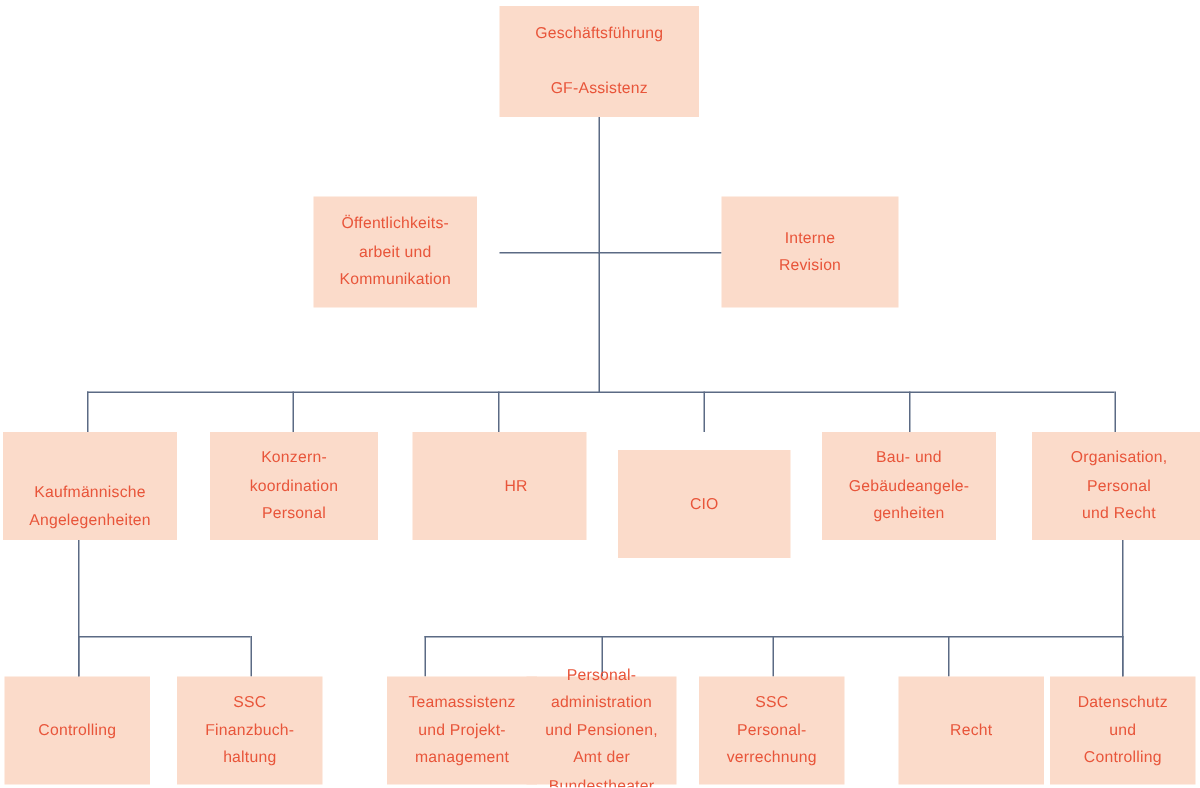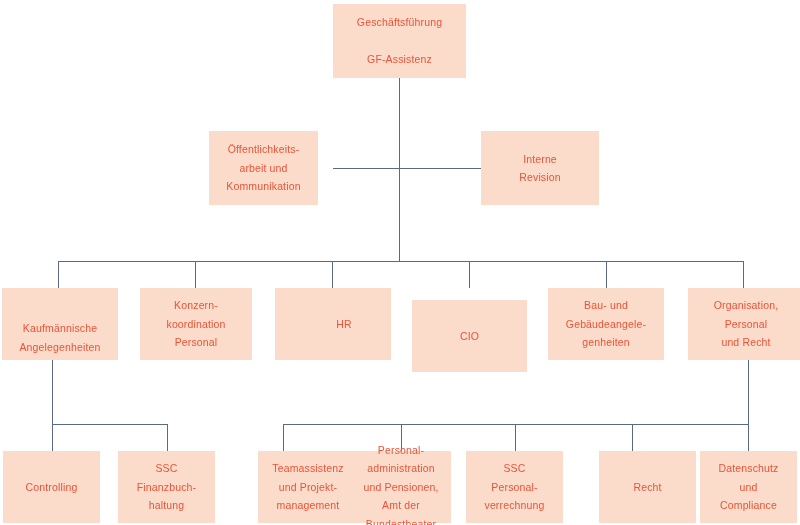--- a/index.html
+++ b/index.html
@@ -134,15 +134,15 @@
       <span class="label">SSC
 Personal-
 verrechnung</span>
     </div>
     <div class="node" style="left: 583px; top: 451px; width: 97px; height: 72px; background: rgb(251, 219, 202); color: rgb(232, 85, 58); margin-left: 16px;">
       <span class="label">Recht</span>
     </div>
     <div class="node" style="left: 700px; top: 451px; width: 97px; height: 72px; background: rgb(251, 219, 202); color: rgb(232, 85, 58);">
       <span class="label">Datenschutz
 und
-Compliance</span>
+Controlling</span>
     </div>
   </div>
 
 </body></html>

